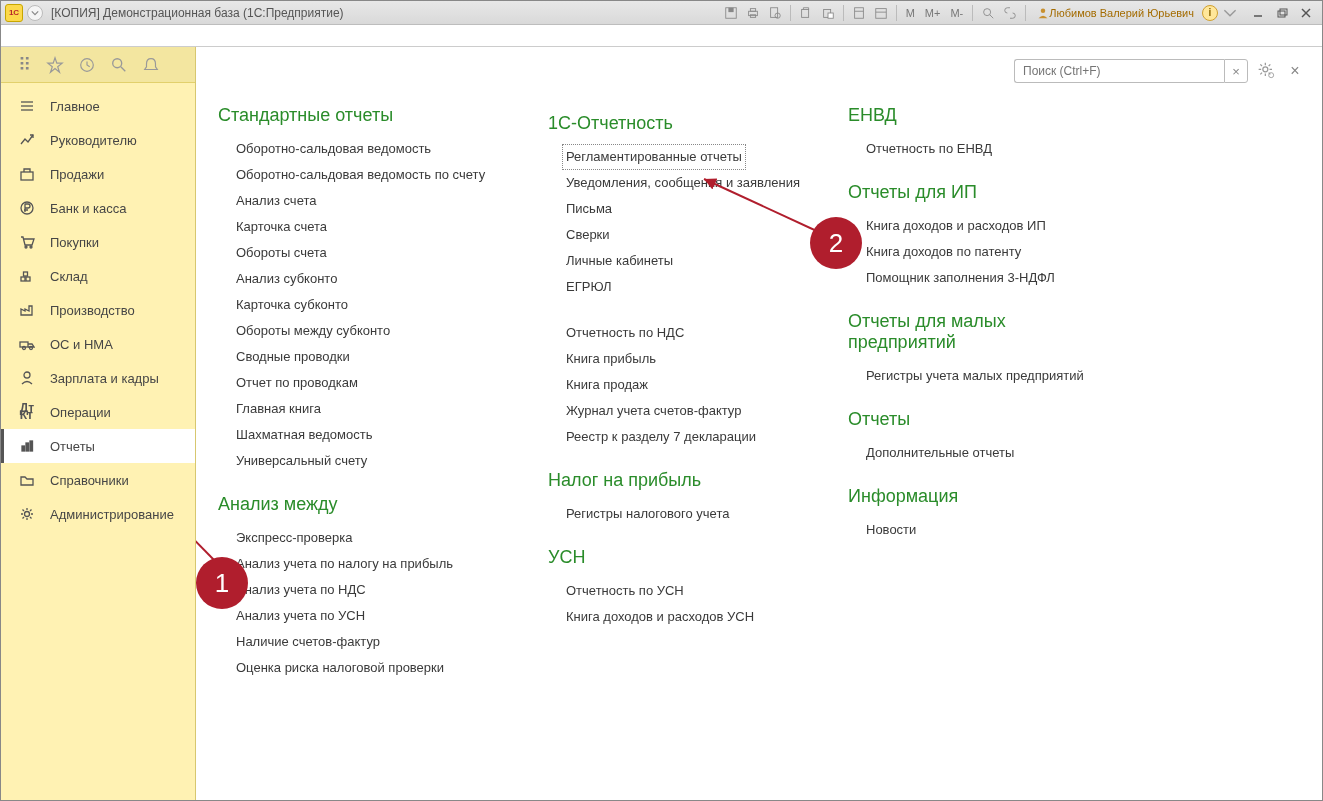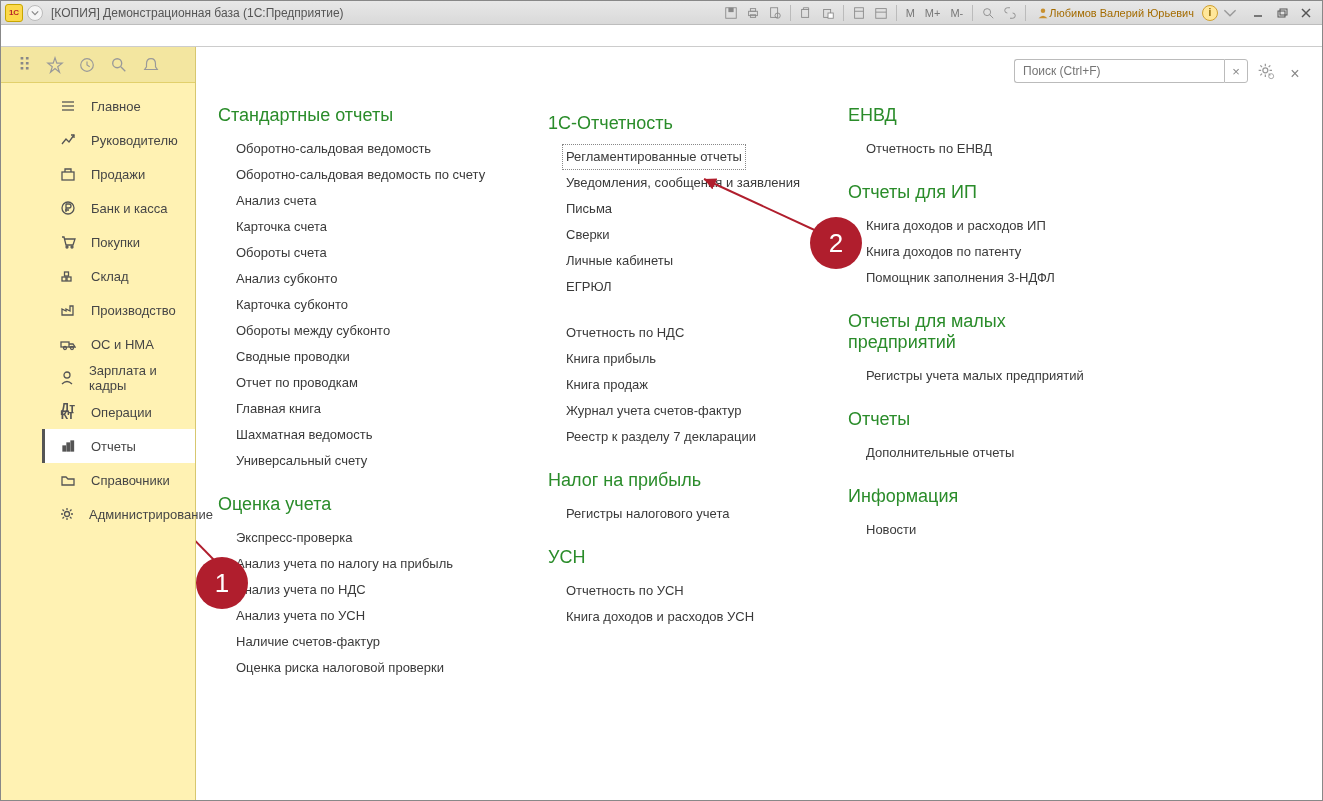--- a/index.html
+++ b/index.html
@@ -25,28 +25,28 @@
   .titlebar .win-btn svg{width:12px;height:12px;}
   
   .substrip { height:22px; border-bottom:1px solid #ccc; background:#fff;}
   
   .body { display:flex; height:calc(100% - 24px - 22px); }
   .leftcol { width:195px; background:#fff2b3; border-right:1px solid #d7c76f; display:flex; flex-direction:column;}
   .lefttools { height:36px; display:flex; align-items:center; gap:12px; padding:0 12px; color:#888; background:#f3e6a0; border-bottom:1px solid #e2d06c;}
   .lefttools .lt-btn{width:20px;height:20px;display:flex;align-items:center;justify-content:center;cursor:pointer;}
   .lefttools .lt-btn.grid{font-size:18px;letter-spacing:-3px;}
   .lefttools svg{width:18px;height:18px;}
-  .nav { padding-top:6px;margin-left:41px;}
+  .nav { padding-top:6px;}
   .nav-item { display:flex; align-items:center; height:34px; padding:0 14px; gap:14px; cursor:pointer; color:#464646; border-left:3px solid transparent;}
   .nav-item.active{background:#fff; border-left:3px solid #555;}
   .nav-item .icon{width:18px;height:18px;display:flex;align-items:center;justify-content:center;color:#555;}
   .nav-item .icon svg{width:16px;height:16px;}
   .dtkt{font-size:12px;font-weight:bold;line-height:7px;text-align:left;}
   .main { flex:1; position:relative; padding:18px 22px; overflow:auto;}
-  .main-top { position:absolute; top:12px; right:18px; display:flex; align-items:flex-end; gap:8px;}
+  .main-top { position:absolute; top:12px; right:18px; display:flex; align-items:center; gap:8px;}
   .search { display:flex; align-items:center;}
   .search input{ width:210px; height:24px; border:1px solid #bbb; border-right:none; padding:2px 8px; font-size:12px; color:#888; border-radius:3px 0 0 3px; outline:none;}
   .search .clear{ width:24px;height:24px;border:1px solid #bbb;display:flex;align-items:center;justify-content:center;color:#888;cursor:pointer;border-radius:0 3px 3px 0;font-size:13px;background:#fff;}
   .main-top .gear{color:#999;cursor:pointer;width:22px;height:22px;display:flex;align-items:center;justify-content:center;}
   .main-top .gear svg{width:20px;height:20px;}
   .main-top .close{color:#888;cursor:pointer;font-size:16px;width:18px;text-align:center;}
   .columns { display:flex; gap:40px; margin-top:40px;}
   .col { flex:0 0 auto; }
   .col1{width:290px;} .col2{width:260px;margin-top:8px;} .col3{width:260px;}
   .section { margin-bottom:20px;}
@@ -349,21 +349,21 @@
               <a class="link">Анализ субконто</a>
               <a class="link">Карточка субконто</a>
               <a class="link">Обороты между субконто</a>
               <a class="link">Сводные проводки</a>
               <a class="link">Отчет по проводкам</a>
               <a class="link">Главная книга</a>
               <a class="link">Шахматная ведомость</a>
               <a class="link">Универсальный счету</a>
             </div>
             <div class="section">
-              <h3>Оценка учета</h3>
+              <h3>Анализ между</h3>
               <a class="link">Экспресс-проверка</a>
               <a class="link">Анализ учета по налогу на прибыль</a>
               <a class="link">Анализ учета по НДС</a>
               <a class="link">Анализ учета по УСН</a>
               <a class="link">Наличие счетов-фактур</a>
               <a class="link">Оценка риска налоговой проверки</a>
             </div>
           </div>
           <div class="col col2">
             <div class="section"><h3>1С-Отчетность</h3><a class="link boxed">Регламентированные отчеты</a><a class="link">Уведомления, сообщения и заявления</a><a class="link">Письма</a><a class="link">Сверки</a><a class="link">Личные кабинеты</a><a class="link">ЕГРЮЛ</a></div>

